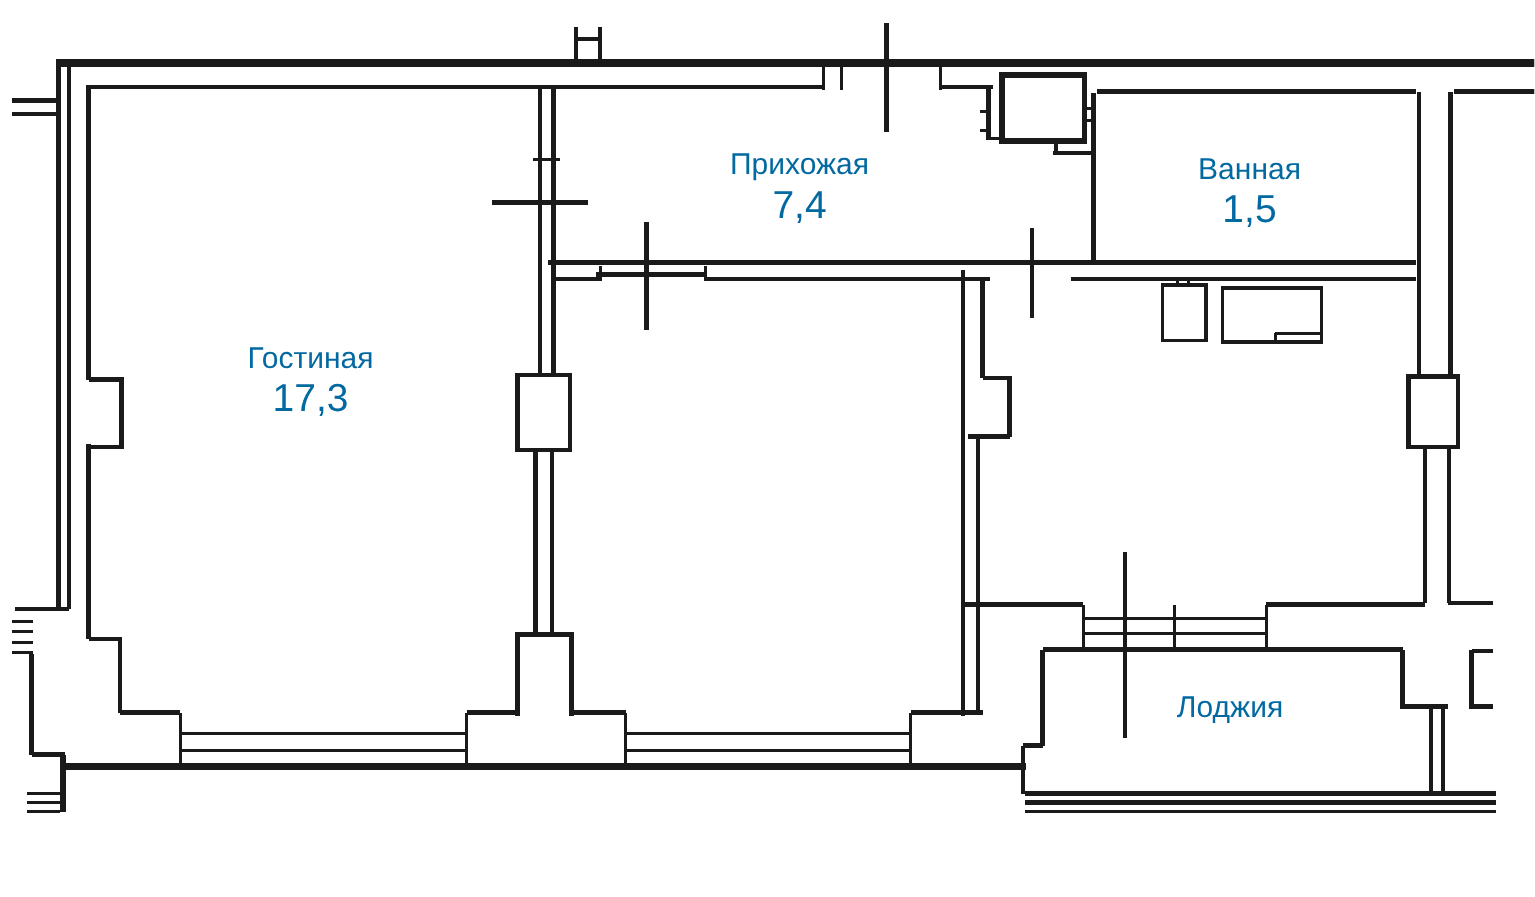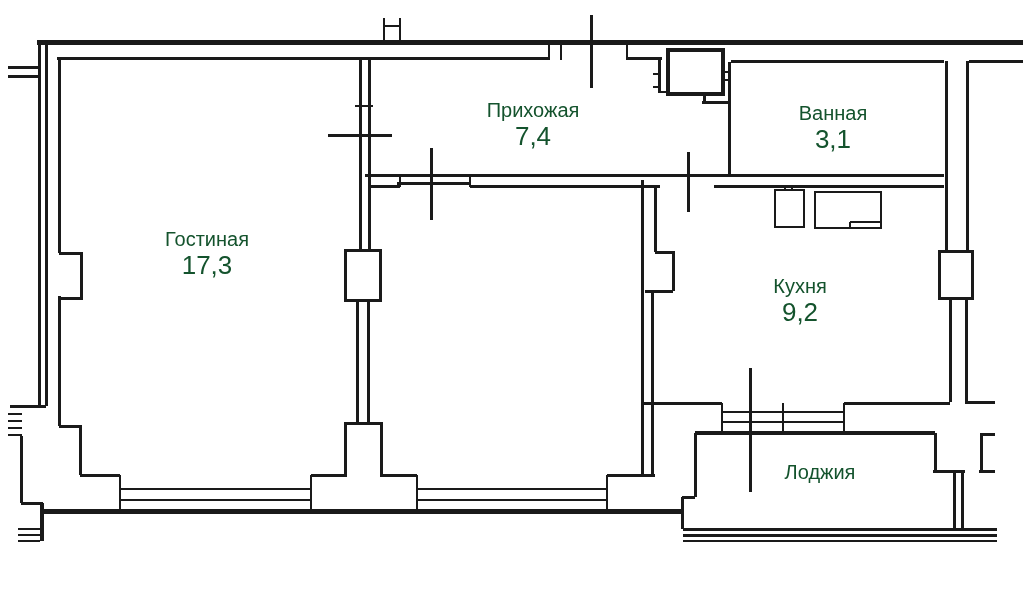--- a/index.html
+++ b/index.html
@@ -8,21 +8,21 @@
     width:1023px;height:598px;
     background:#ffffff;
     font-family:"Liberation Sans", sans-serif;
     overflow:hidden;
   }
   .plan-svg{position:absolute;left:0;top:0;}
   .room-label{
     position:absolute;
     transform:translate(-50%,-50%);
     text-align:center;
-    color:#14532d;
+    color:#0369a1;
     font-size:20px;
     line-height:26px;
     white-space:nowrap;
   }
   .room-label .area{font-size:26px;}
 </style>
 </head>
 <body>
 
 <div class="canvas">
@@ -219,26 +219,22 @@
     <div class="area">17,3</div>
   </div>
 
   <div class="room-label" style="left:533px;top:123px;">
     <div>Прихожая</div>
     <div class="area">7,4</div>
   </div>
 
   <div class="room-label" style="left:833px;top:114px;margin-top:12px;">
     <div>Ванная</div>
-    <div class="area">3,1</div>
-  </div>
-
-
-  <div class="room-label" style="left:800px;top:299px;">
-    <div>Кухня</div>
-    <div class="area">9,2</div>
-  </div>
+    <div class="area">1,5</div>
+  </div>
+
+
 
   <div class="room-label" style="left:820px;top:472px;">
     <div>Лоджия</div>
   </div>
 
 </div>
 
 </body></html>

